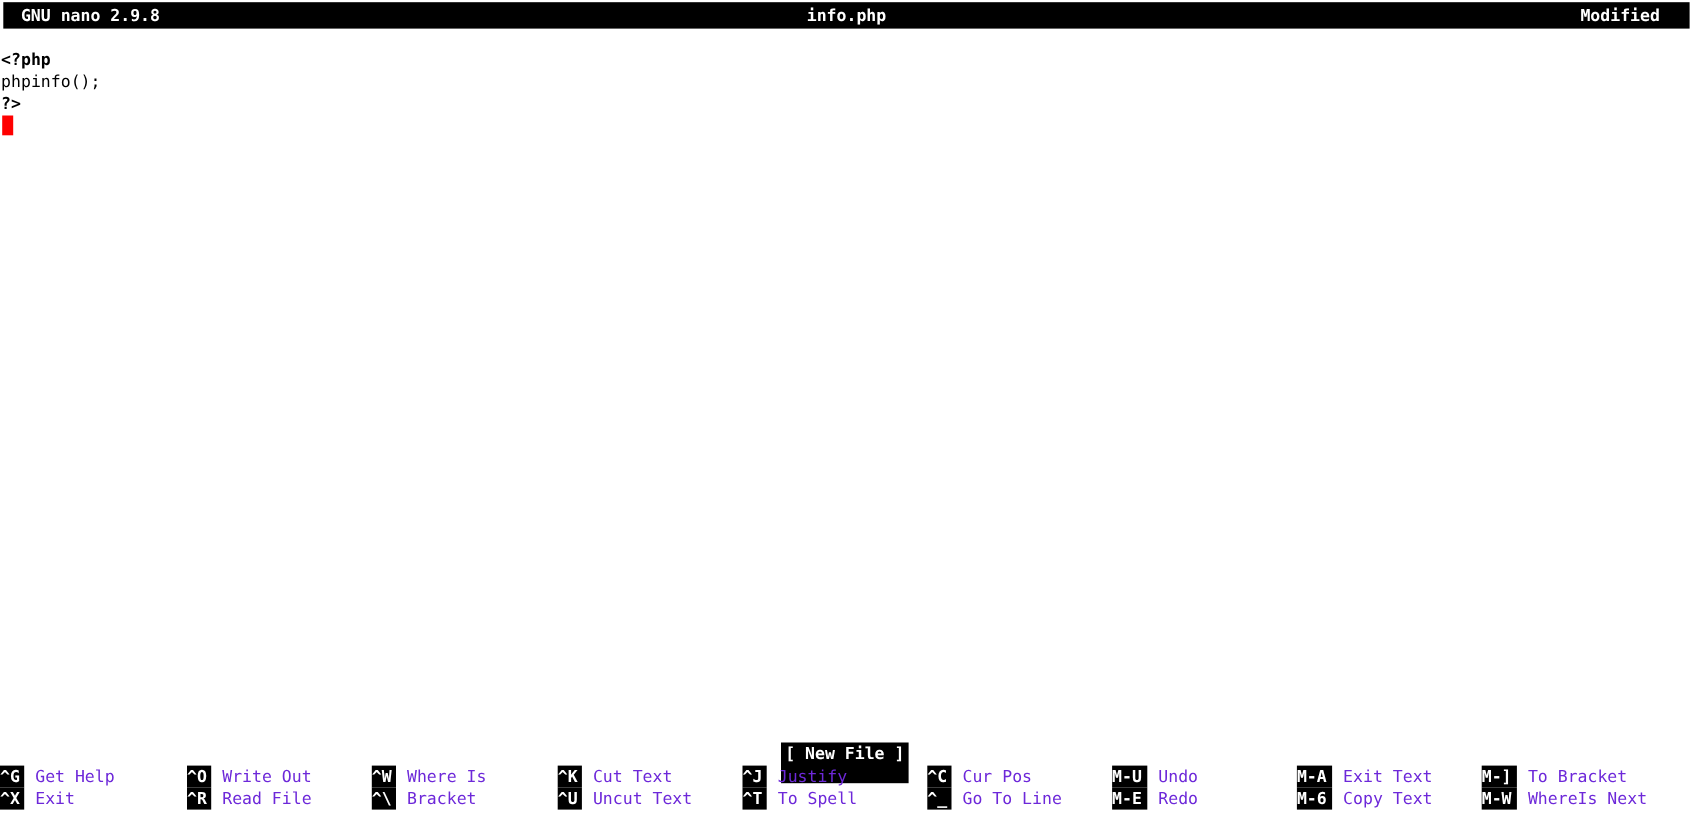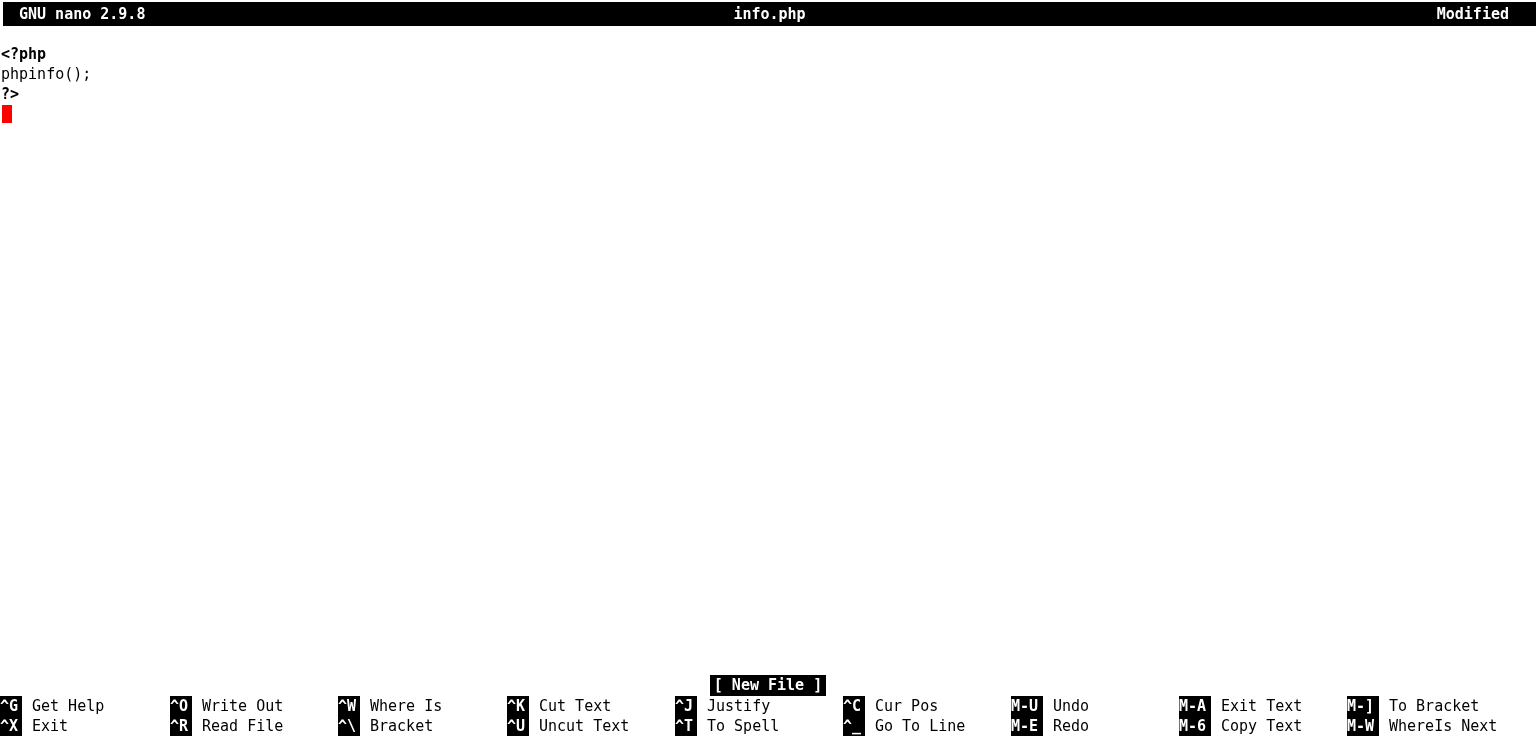--- a/index.html
+++ b/index.html
@@ -106,21 +106,21 @@
     top: 675px;
     width: 1536px;
     height: 20px;
     text-align: center;
   }
   .status-msg {
     display: inline-block;
     background: #000000;
     color: #ffffff;
     font-weight: 700;
-    padding: 1px 4px 2px 4px;
+    padding: 1px 4px 18px 4px;
     line-height: 18px;
     white-space: pre;
   }
 
   
   .helpbar {
     position: absolute;
     left: 0;
     top: 696px;
     width: 1536px;
@@ -149,21 +149,21 @@
     line-height: 20px;
     text-align: left;
     padding-left: 0px;
     box-sizing: border-box;
     white-space: pre;
     vertical-align: top;
   }
   .key.key3 { width: 32px; }
   .label {
     display: inline-block;
-    color: #000000;
+    color: #6d28d9;
     height: 20px;
     line-height: 20px;
     margin-left: 10px;
     white-space: pre;
     vertical-align: top;
   }
 </style>
 </head>
 <body>
 

